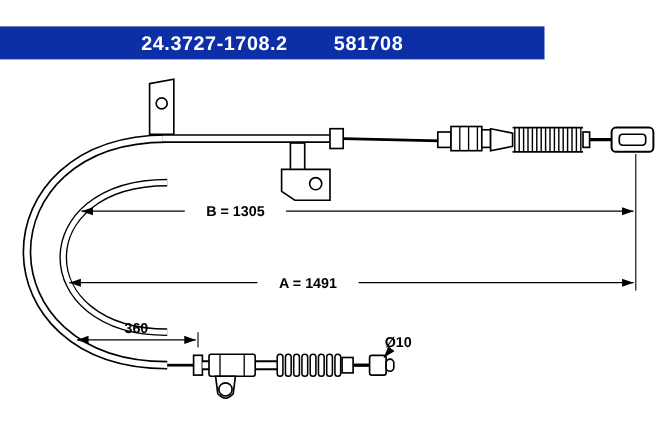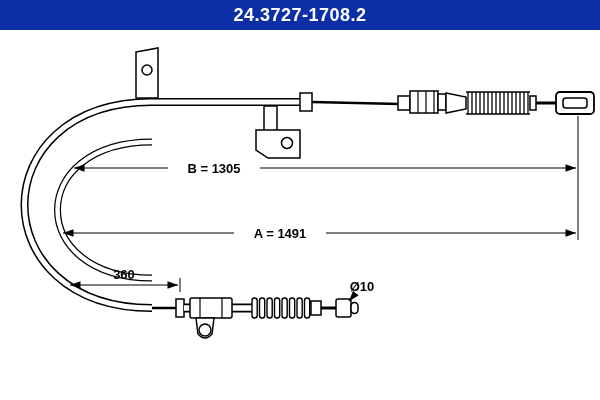--- a/index.html
+++ b/index.html
@@ -1,30 +1,31 @@
 <!DOCTYPE html>
 <html><head>
 <meta charset="utf-8">
 <style>
   html,body{margin:0;padding:0;background:#fff;}
   .page{width:600px;height:400px;position:relative;background:#ffffff;overflow:hidden;
         font-family:"Liberation Sans",sans-serif;}
-  .header{height:30px;width:600px;display:flex;align-items:center;justify-content:center;
-          gap:42px;font-size:18px;font-weight:bold;letter-spacing:0.5px;}
+  .header{height:30px;width:495px;display:flex;align-items:center;justify-content:center;
+          gap:42px;font-size:18px;font-weight:bold;letter-spacing:0.5px;margin-top:24px;}
   svg{display:block;}
   svg text{font-family:"Liberation Sans",sans-serif;font-weight:bold;font-size:13px;fill:#000;}
   .hdr-num{white-space:nowrap;}
 </style>
 </head>
 <body>
 
 <div class="page">
 
   <div class="header" style="background: rgb(12, 47, 166); color: rgb(255, 255, 255);">
     <span class="hdr-num">24.3727-1708.2</span>
+    <span class="hdr-num">581708</span>
   </div>
 
   <svg width="600" height="370" viewBox="0 0 600 370">
     <defs>
       <marker id="arr" viewBox="0 0 10 8" markerWidth="9" markerHeight="7" refX="10" refY="4" orient="auto-start-reverse">
         <path d="M0,0.5 L10,4 L0,7.5 Z" fill="#000"></path>
       </marker>
     </defs>
 
     <g>

